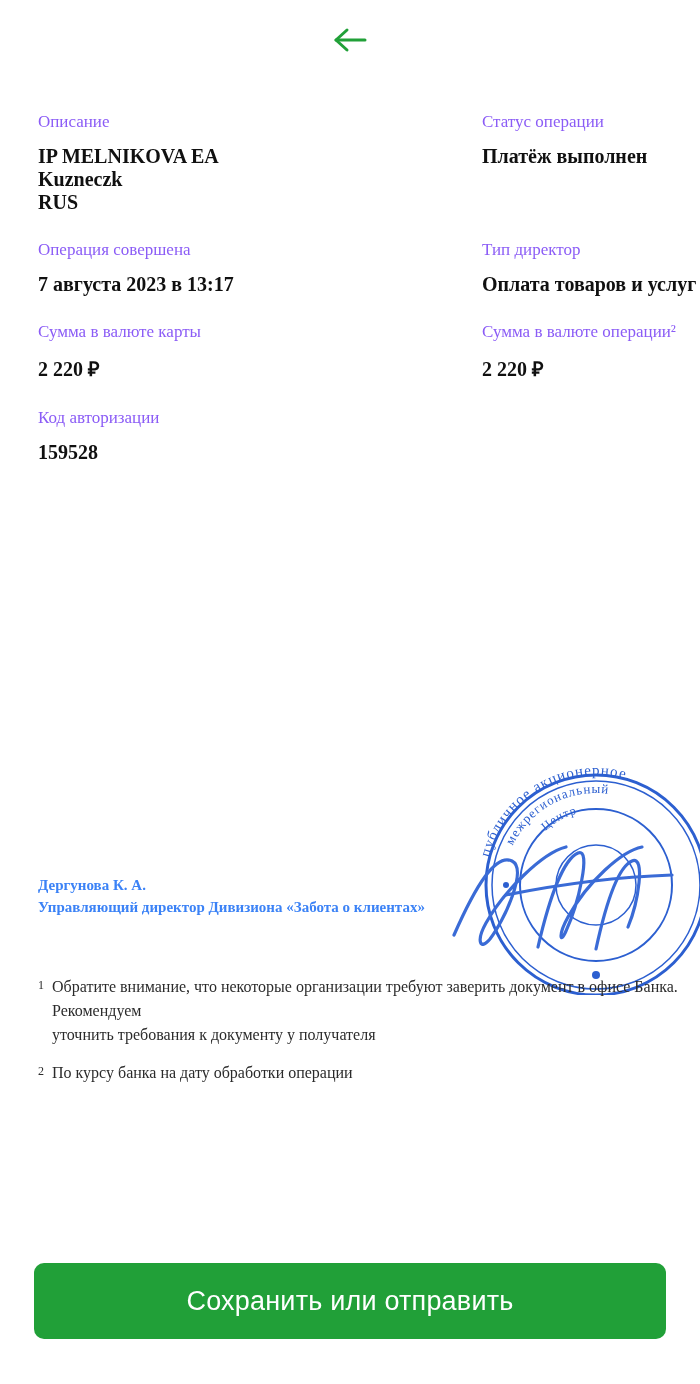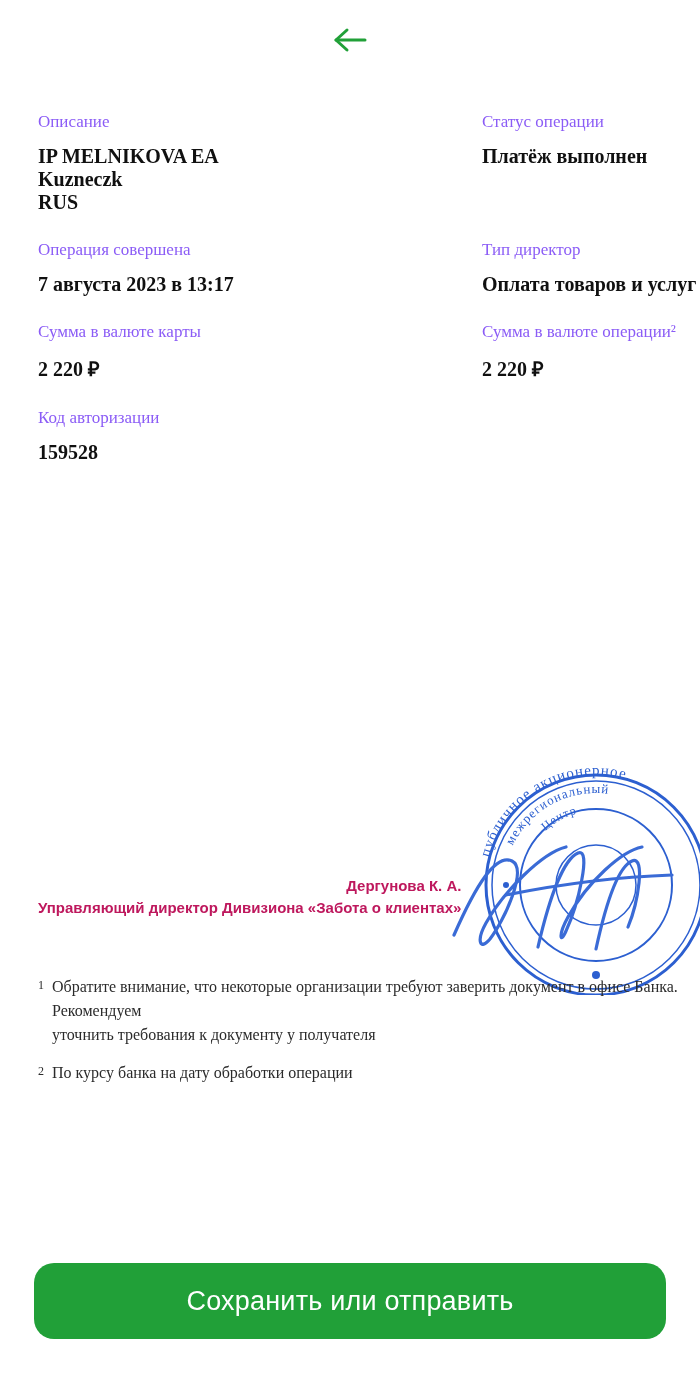--- a/index.html
+++ b/index.html
@@ -91,26 +91,25 @@
   }
   .desc-value .p1 { width: 222px; flex: none; }
   .desc-value .p2 { width: 115px; flex: none; }
   .desc-value .p3 { }
 
   
   .sign-block {
     position: absolute;
     left: 38px;
     top: 795px;
-    font-family: Liberation Sans, sans-serif;
+    font-family: Liberation Serif, serif;
     font-size: 15px;
     font-weight: bold;
-    color: #be185d;
+    color: #3b82f6;
     line-height: 1.45;
-    text-align: right;
   }
 
   
   .stamp-wrap {
     position: absolute;
     right: -46px;
     top: 655px;
     width: 300px;
     height: 260px;
     pointer-events: none;
@@ -144,21 +143,21 @@
   }
 
   
   .cta {
     position: absolute;
     left: 34px;
     top: 1183px;
     width: 632px;
     height: 76px;
     border: none;
-    border-radius: 20px;
+    border-radius: 10px;
     background: #21a038;
     color: #ffffff;
     font-family: "Liberation Sans", sans-serif;
     font-size: 27px;
     letter-spacing: 0.2px;
     cursor: pointer;
   }
 </style>
 </head>
 <body>

